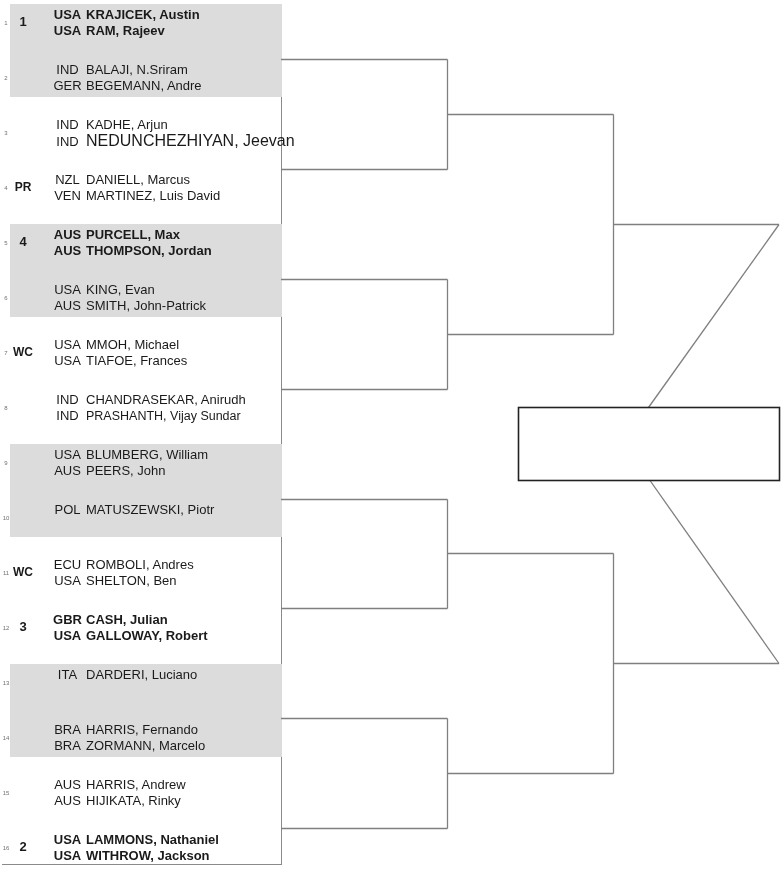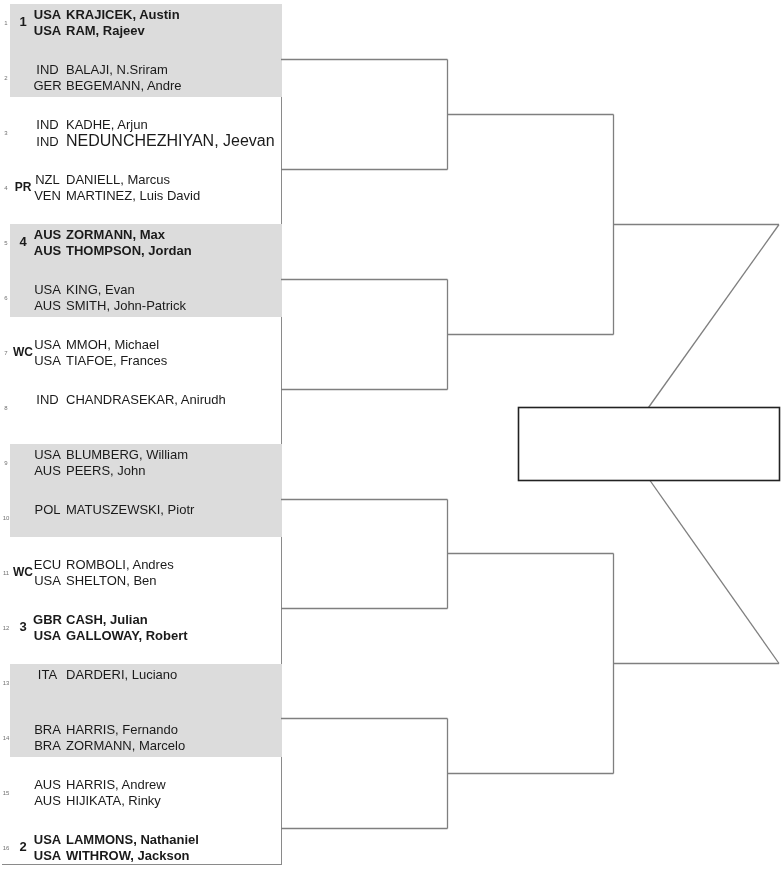--- a/index.html
+++ b/index.html
@@ -7,21 +7,21 @@
          font-family:"Liberation Sans", sans-serif; color:#1a1a1a; }
   .draw-border { position:absolute; left:10px; top:4px; width:271px; height:860px;
                  border-top:1px solid #8a8a8a; border-right:1px solid #8a8a8a; box-sizing:content-box; z-index:0; }
   .draw-bottom { position:absolute; left:2px; top:864px; width:280px; height:0;
                  border-top:1px solid #8a8a8a; z-index:0; }
   .shade { position:absolute; left:10px; width:272px; height:93px; background:#dcdcdc; z-index:1; }
   .row { position:absolute; left:0; width:281px; height:55px; z-index:2; }
   .rnum { position:absolute; left:2px; top:15px; width:8px; font-size:6px; line-height:8px; color:#707070; text-align:center; }
   .seed { position:absolute; left:11px; width:24px; top:10px; font-size:12px; line-height:16px; font-weight:bold; text-align:center; }
   .seed.num { font-size:13px; }
-  .pl { position:absolute; left:32px; height:16px; line-height:16px; font-size:13px; white-space:nowrap; }
+  .pl { position:absolute; left:52px; height:16px; line-height:16px; font-size:13px; white-space:nowrap; }
   .l1 { top:3px; }
   .l2 { top:19px; }
   .cc { display:inline-block; width:31px; text-align:center; }
   .nm { display:inline-block; margin-left:3px; }
   .nm.sm { font-size:16px; }
   .nm.md { font-size:12.5px; }
   .row.bold .pl { font-weight:bold; }
   svg.bracket { position:absolute; left:0; top:0; width:782px; height:870px; z-index:3; pointer-events:none; }
   svg.bracket line { stroke:#7f7f7f; stroke-width:1.3; }
   svg.bracket rect { fill:none; stroke:#222222; stroke-width:1.6; }
@@ -61,21 +61,21 @@
 <div class="row" style="top:169px">
   <span class="rnum">4</span>
   <span class="seed">PR</span>
   <div class="pl l1"><span class="cc">NZL</span><span class="nm">DANIELL, Marcus</span></div>
   <div class="pl l2"><span class="cc">VEN</span><span class="nm">MARTINEZ, Luis David</span></div>
 </div>
 
 <div class="row bold" style="top:224px">
   <span class="rnum">5</span>
   <span class="seed num">4</span>
-  <div class="pl l1"><span class="cc">AUS</span><span class="nm">ZORMANN, Max</span></div>
+  <div class="pl l1"><span class="cc">AUS</span><span class="nm">PURCELL, Max</span></div>
   <div class="pl l2"><span class="cc">AUS</span><span class="nm">THOMPSON, Jordan</span></div>
 </div>
 
 <div class="row" style="top:279px">
   <span class="rnum">6</span>
   <span class="seed"></span>
   <div class="pl l1"><span class="cc">USA</span><span class="nm">KING, Evan</span></div>
   <div class="pl l2"><span class="cc">AUS</span><span class="nm">SMITH, John-Patrick</span></div>
 </div>
 
@@ -83,20 +83,21 @@
   <span class="rnum">7</span>
   <span class="seed">WC</span>
   <div class="pl l1"><span class="cc">USA</span><span class="nm">MMOH, Michael</span></div>
   <div class="pl l2"><span class="cc">USA</span><span class="nm">TIAFOE, Frances</span></div>
 </div>
 
 <div class="row" style="top:389px">
   <span class="rnum">8</span>
   <span class="seed"></span>
   <div class="pl l1"><span class="cc">IND</span><span class="nm">CHANDRASEKAR, Anirudh</span></div>
+  <div class="pl l2"><span class="cc">IND</span><span class="nm md">PRASHANTH, Vijay Sundar</span></div>
 </div>
 
 <div class="row" style="top:444px">
   <span class="rnum">9</span>
   <span class="seed"></span>
   <div class="pl l1"><span class="cc">USA</span><span class="nm">BLUMBERG, William</span></div>
   <div class="pl l2"><span class="cc">AUS</span><span class="nm">PEERS, John</span></div>
 </div>
 
 <div class="row" style="top:499px">

